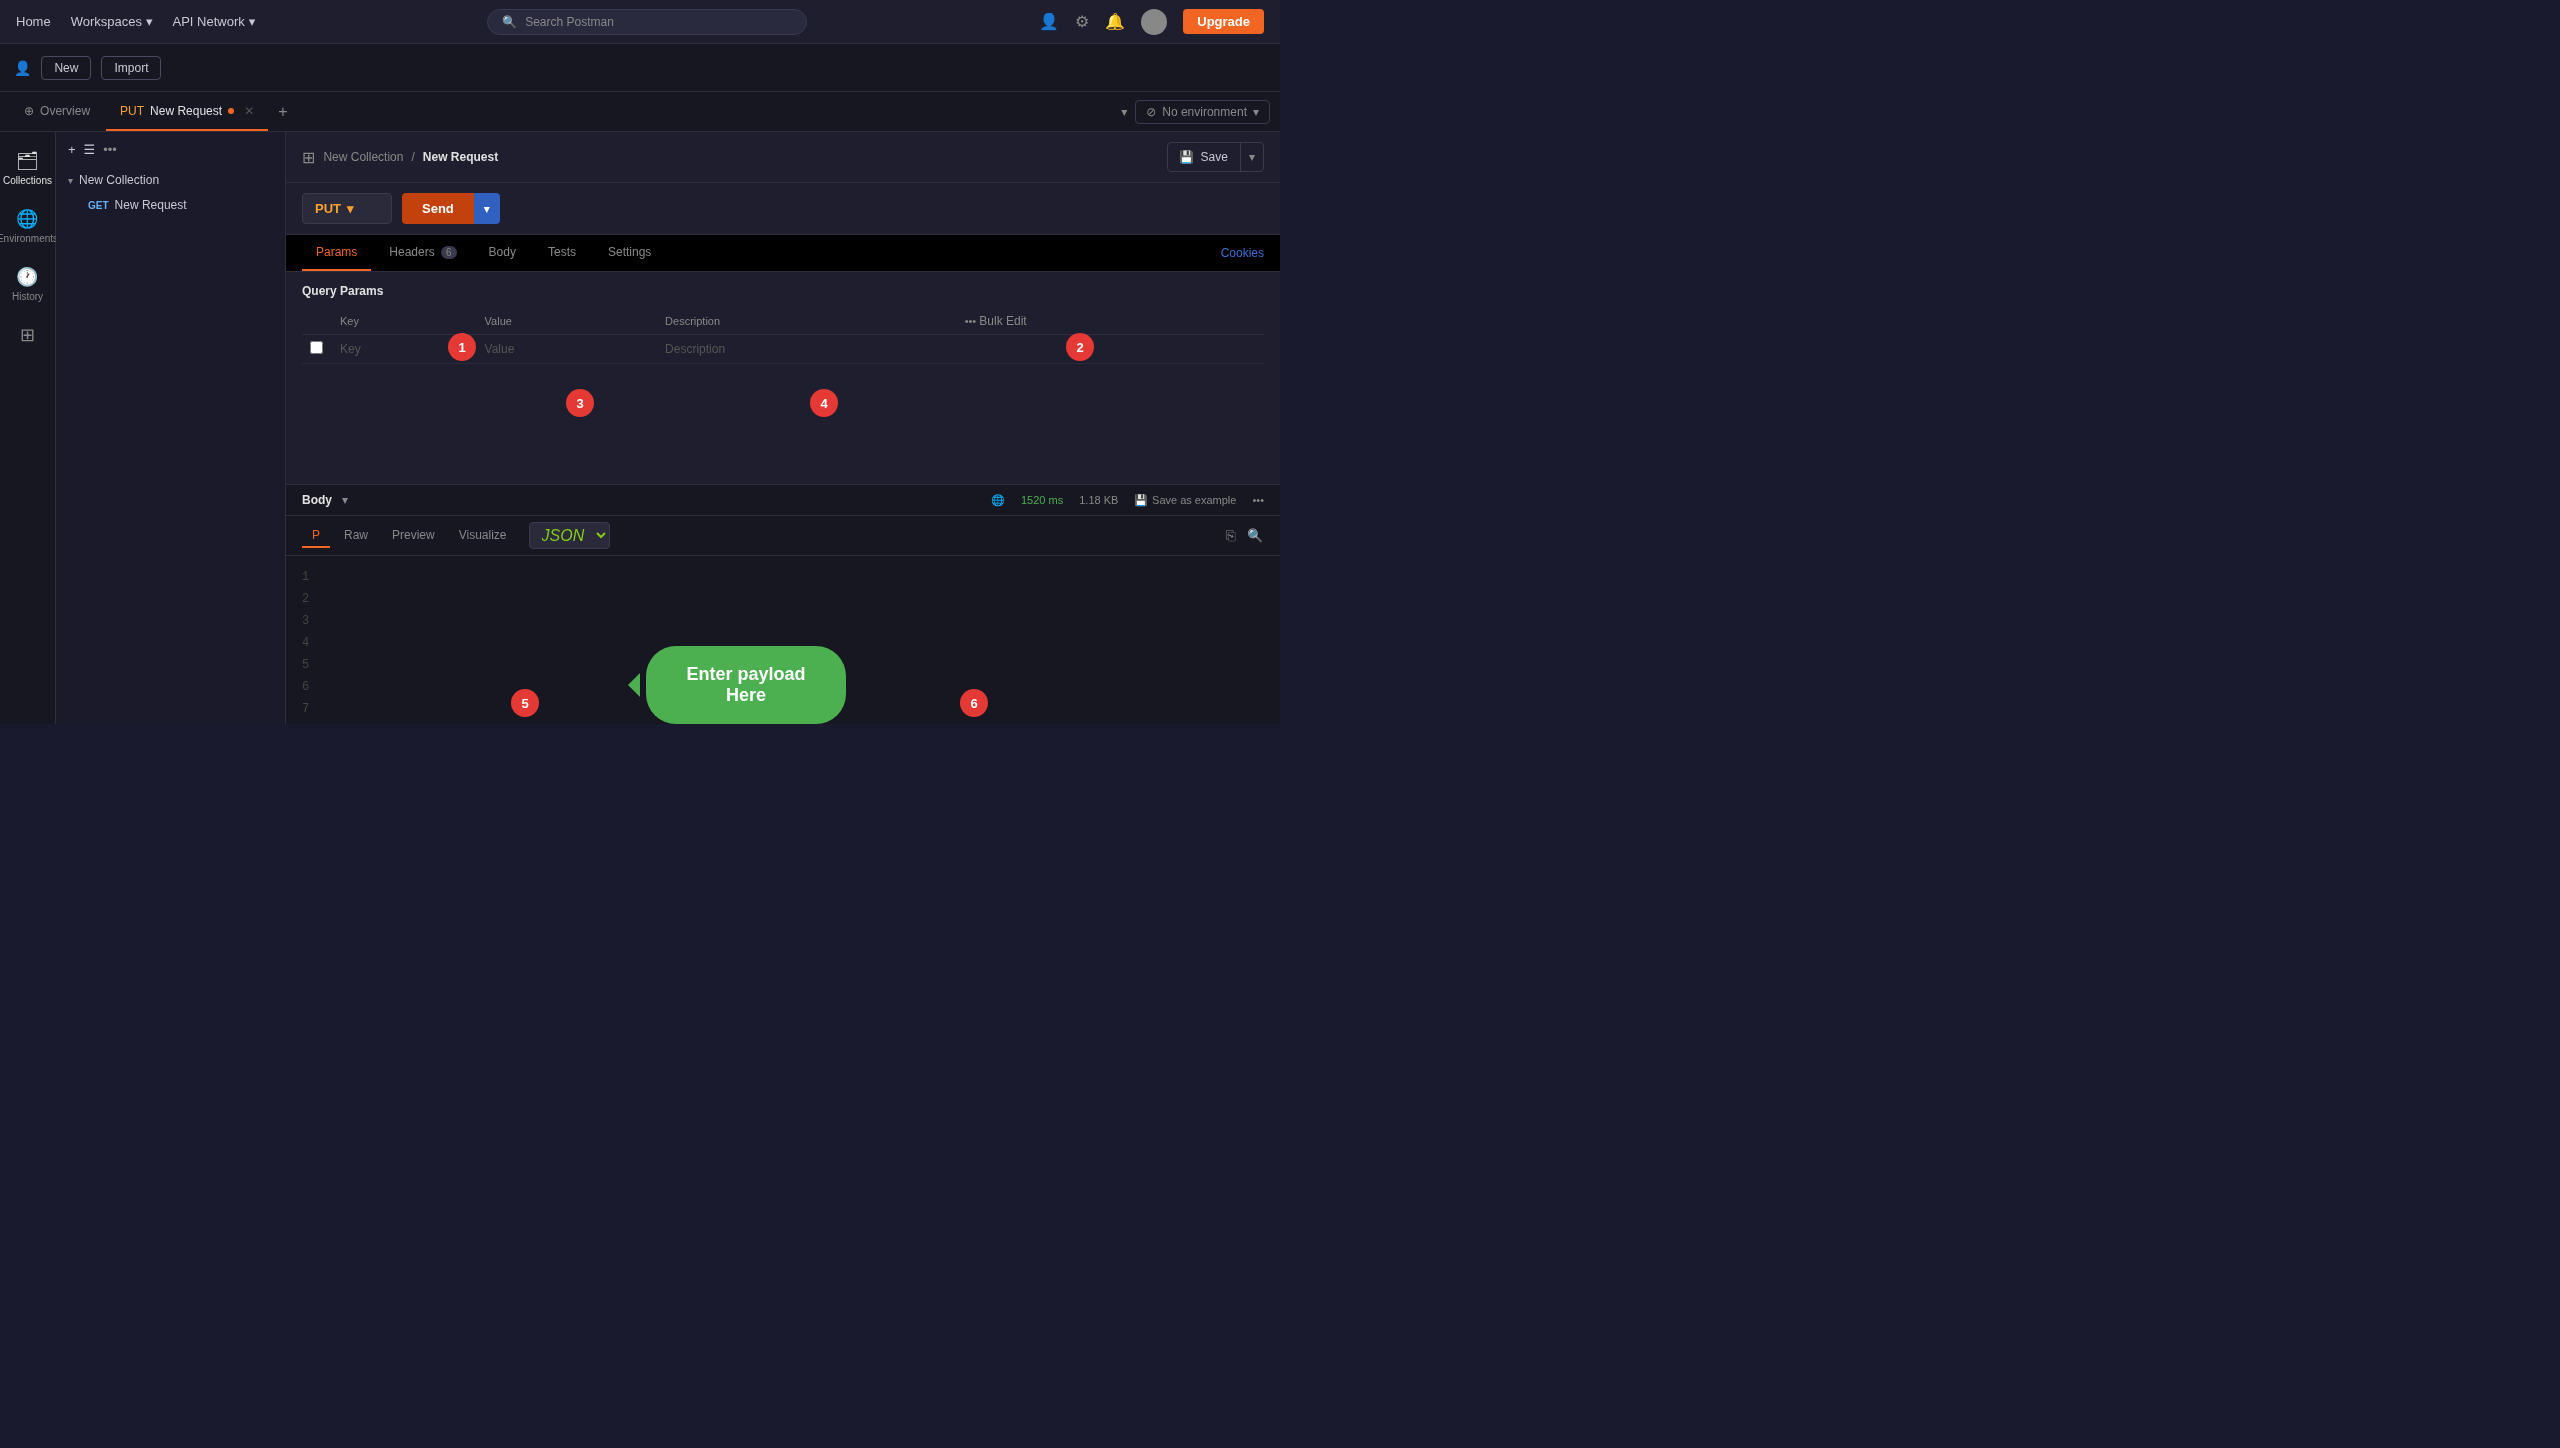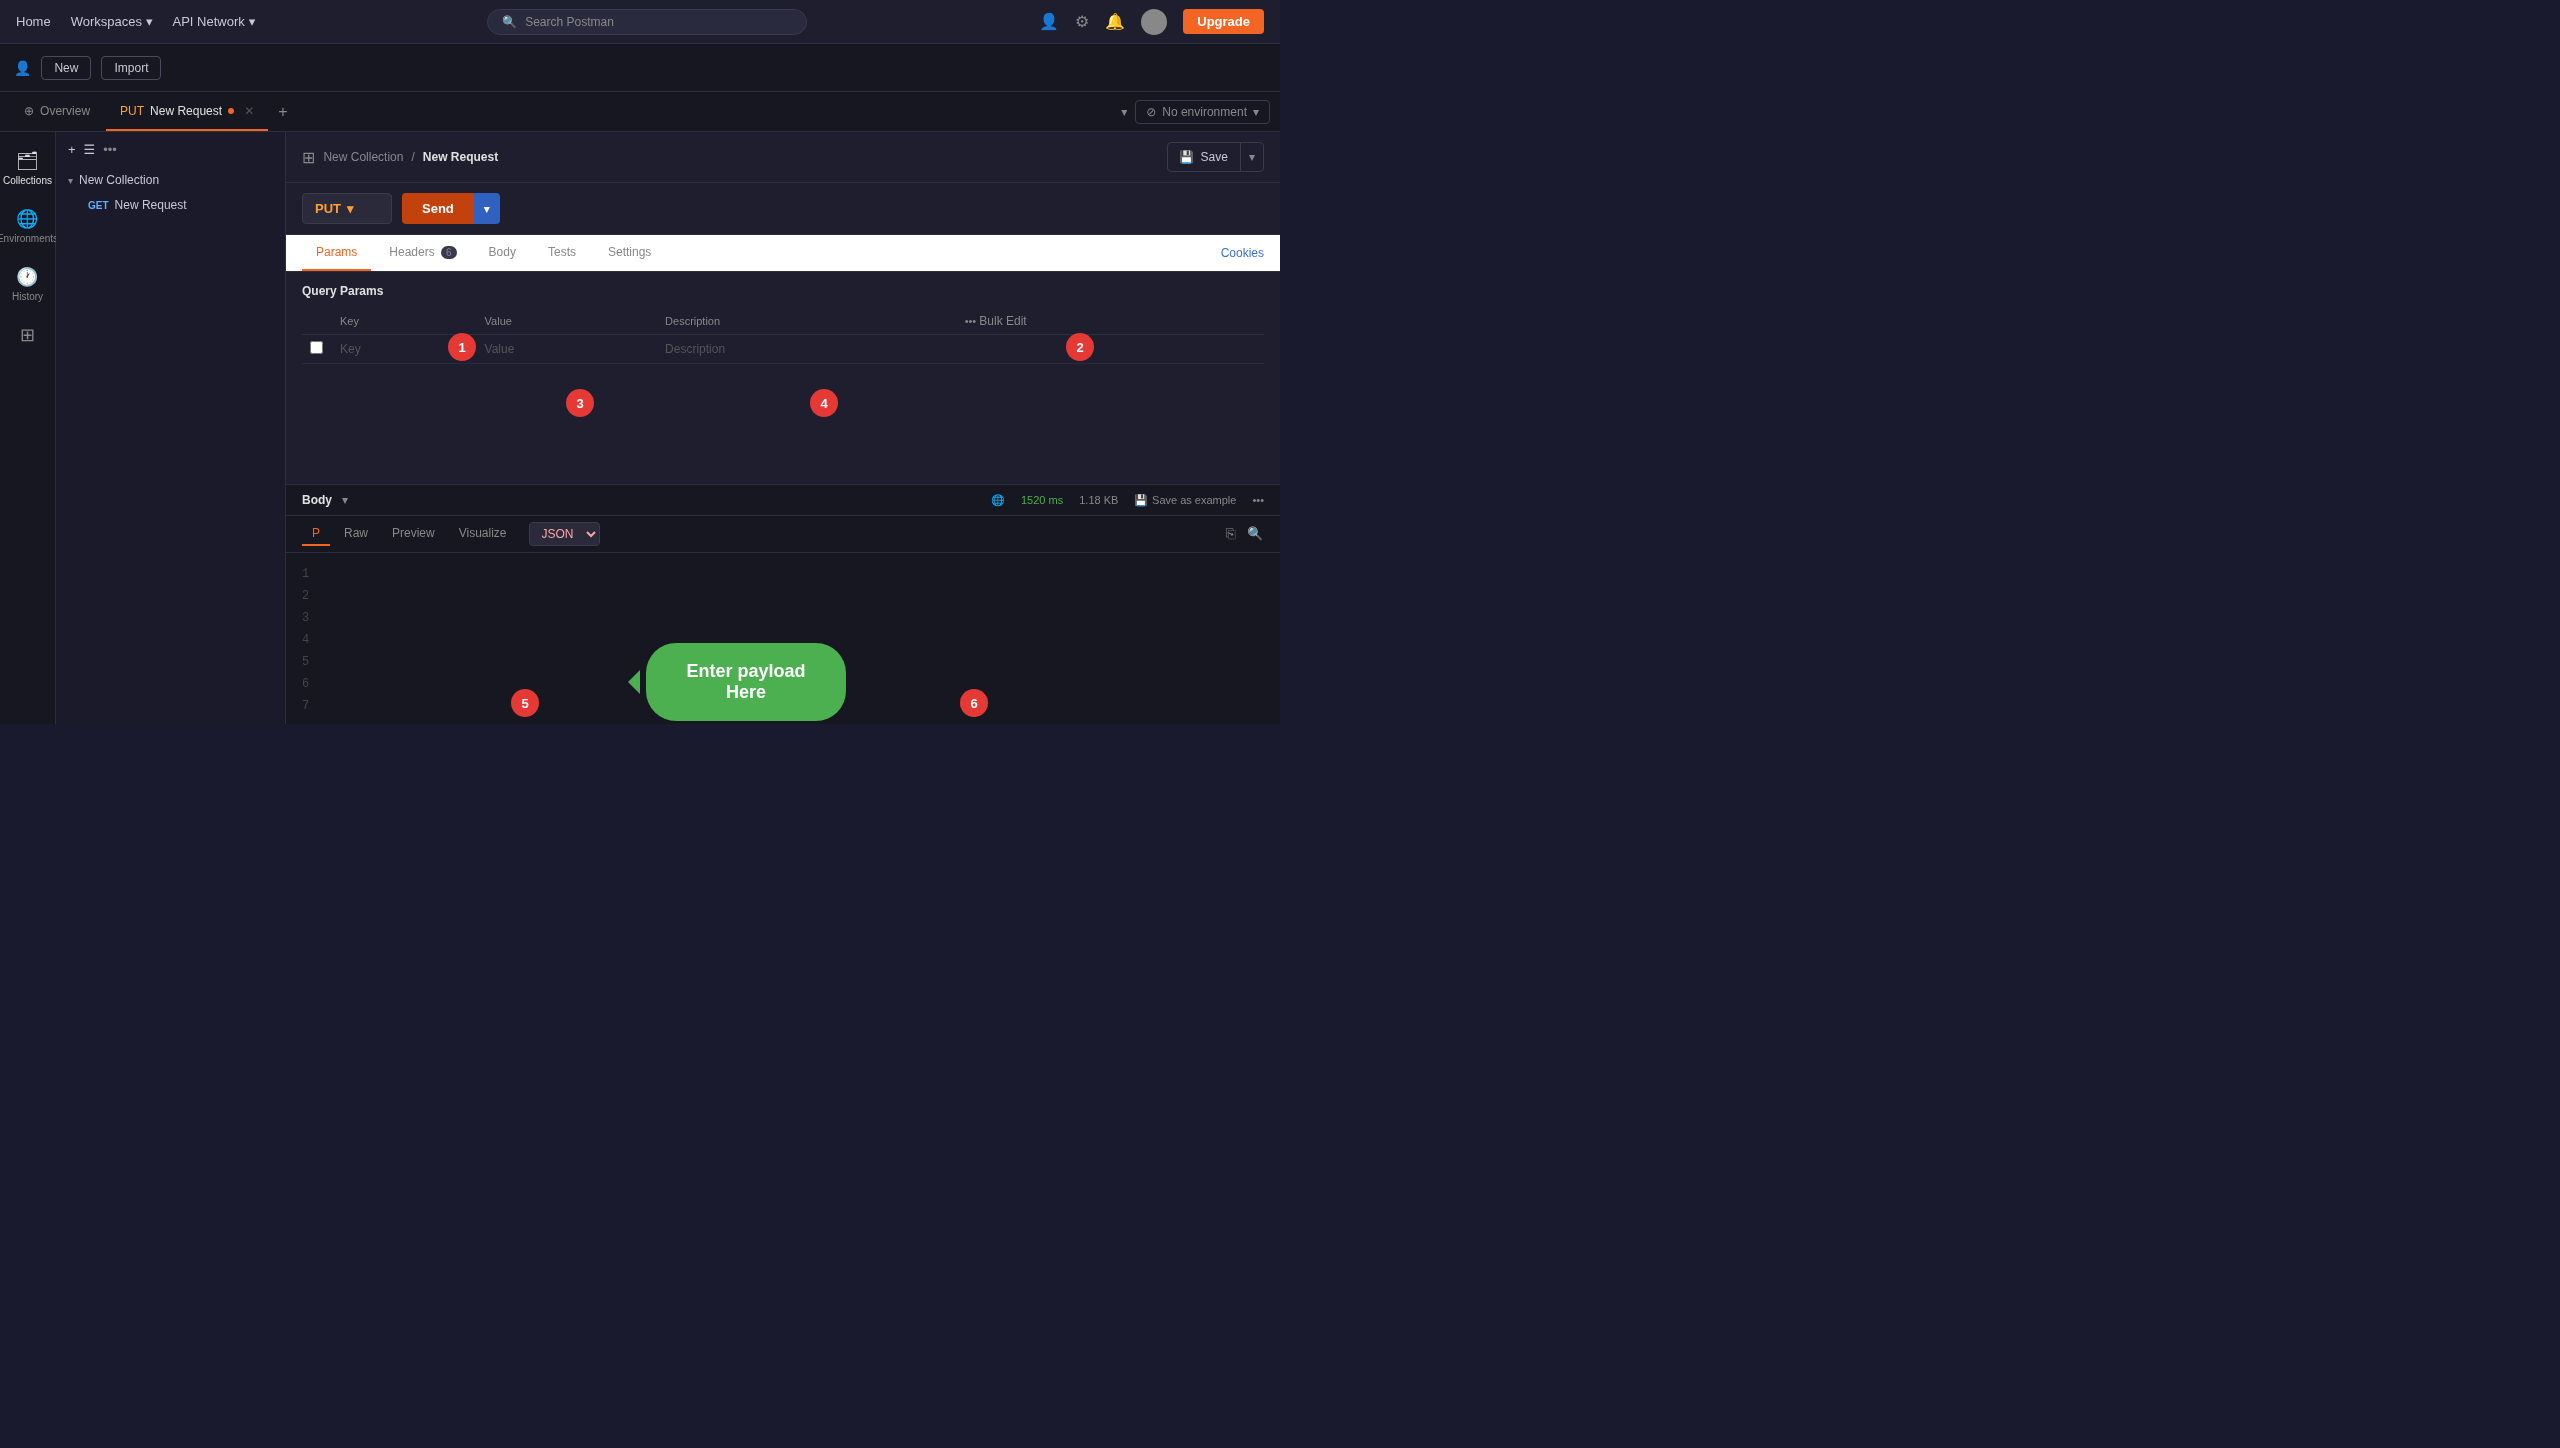--- a/index.html
+++ b/index.html
@@ -144,21 +144,21 @@
       cursor: pointer; font-size: 13px; font-weight: 600;
     }
     .send-chevron {
       background: #3060c0; color: white; border: none; padding: 8px 10px;
       cursor: pointer; font-size: 12px;
     }
 
     
     .request-tabs {
       display: flex; align-items: center; padding: 0 16px; gap: 4px;
-      border-bottom: 1px solid #2e2e3e; background: #ffffff;
+      border-bottom: 1px solid #2e2e3e; background: #000000;
     }
     .req-tab {
       padding: 10px 14px; color: #888; cursor: pointer; font-size: 12px;
       border-bottom: 2px solid transparent;
     }
     .req-tab.active { color: #f26522; border-bottom-color: #f26522; }
     .req-tab-count { background: #3a3a4e; border-radius: 8px; padding: 1px 5px; font-size: 10px; margin-left: 3px; }
     .cookies-link { margin-left: auto; color: #3d6fd6; font-size: 12px; cursor: pointer; }
 
     
@@ -190,21 +190,21 @@
 
     
     .response-body-tabs {
       display: flex; align-items: center; padding: 6px 16px; gap: 4px;
       border-bottom: 1px solid #2e2e3e;
     }
     .resp-tab { padding: 4px 10px; color: #888; cursor: pointer; font-size: 12px; border-bottom: 2px solid transparent; }
     .resp-tab.active { color: #f26522; border-bottom-color: #f26522; }
     .json-select {
       background: #2a2a3a; border: 1px solid #3a3a4e; border-radius: 4px;
-      color: #fca5a5; padding: 3px 8px; font-size: 12px; cursor: pointer; margin-left: 8px;
+      color: #84cc16; padding: 3px 8px; font-size: 16px; cursor: pointer; margin-left: 8px; font-style: italic;
     }
     .resp-actions { margin-left: auto; display: flex; gap: 12px; color: #888; }
 
     
     .code-area {
       flex: 1; padding: 10px 16px; position: relative; overflow: hidden;
     }
     .line-numbers {
       display: flex; flex-direction: column; gap: 0; color: #444; font-size: 12px;
       font-family: 'Courier New', monospace; line-height: 22px; float: left; margin-right: 16px;

